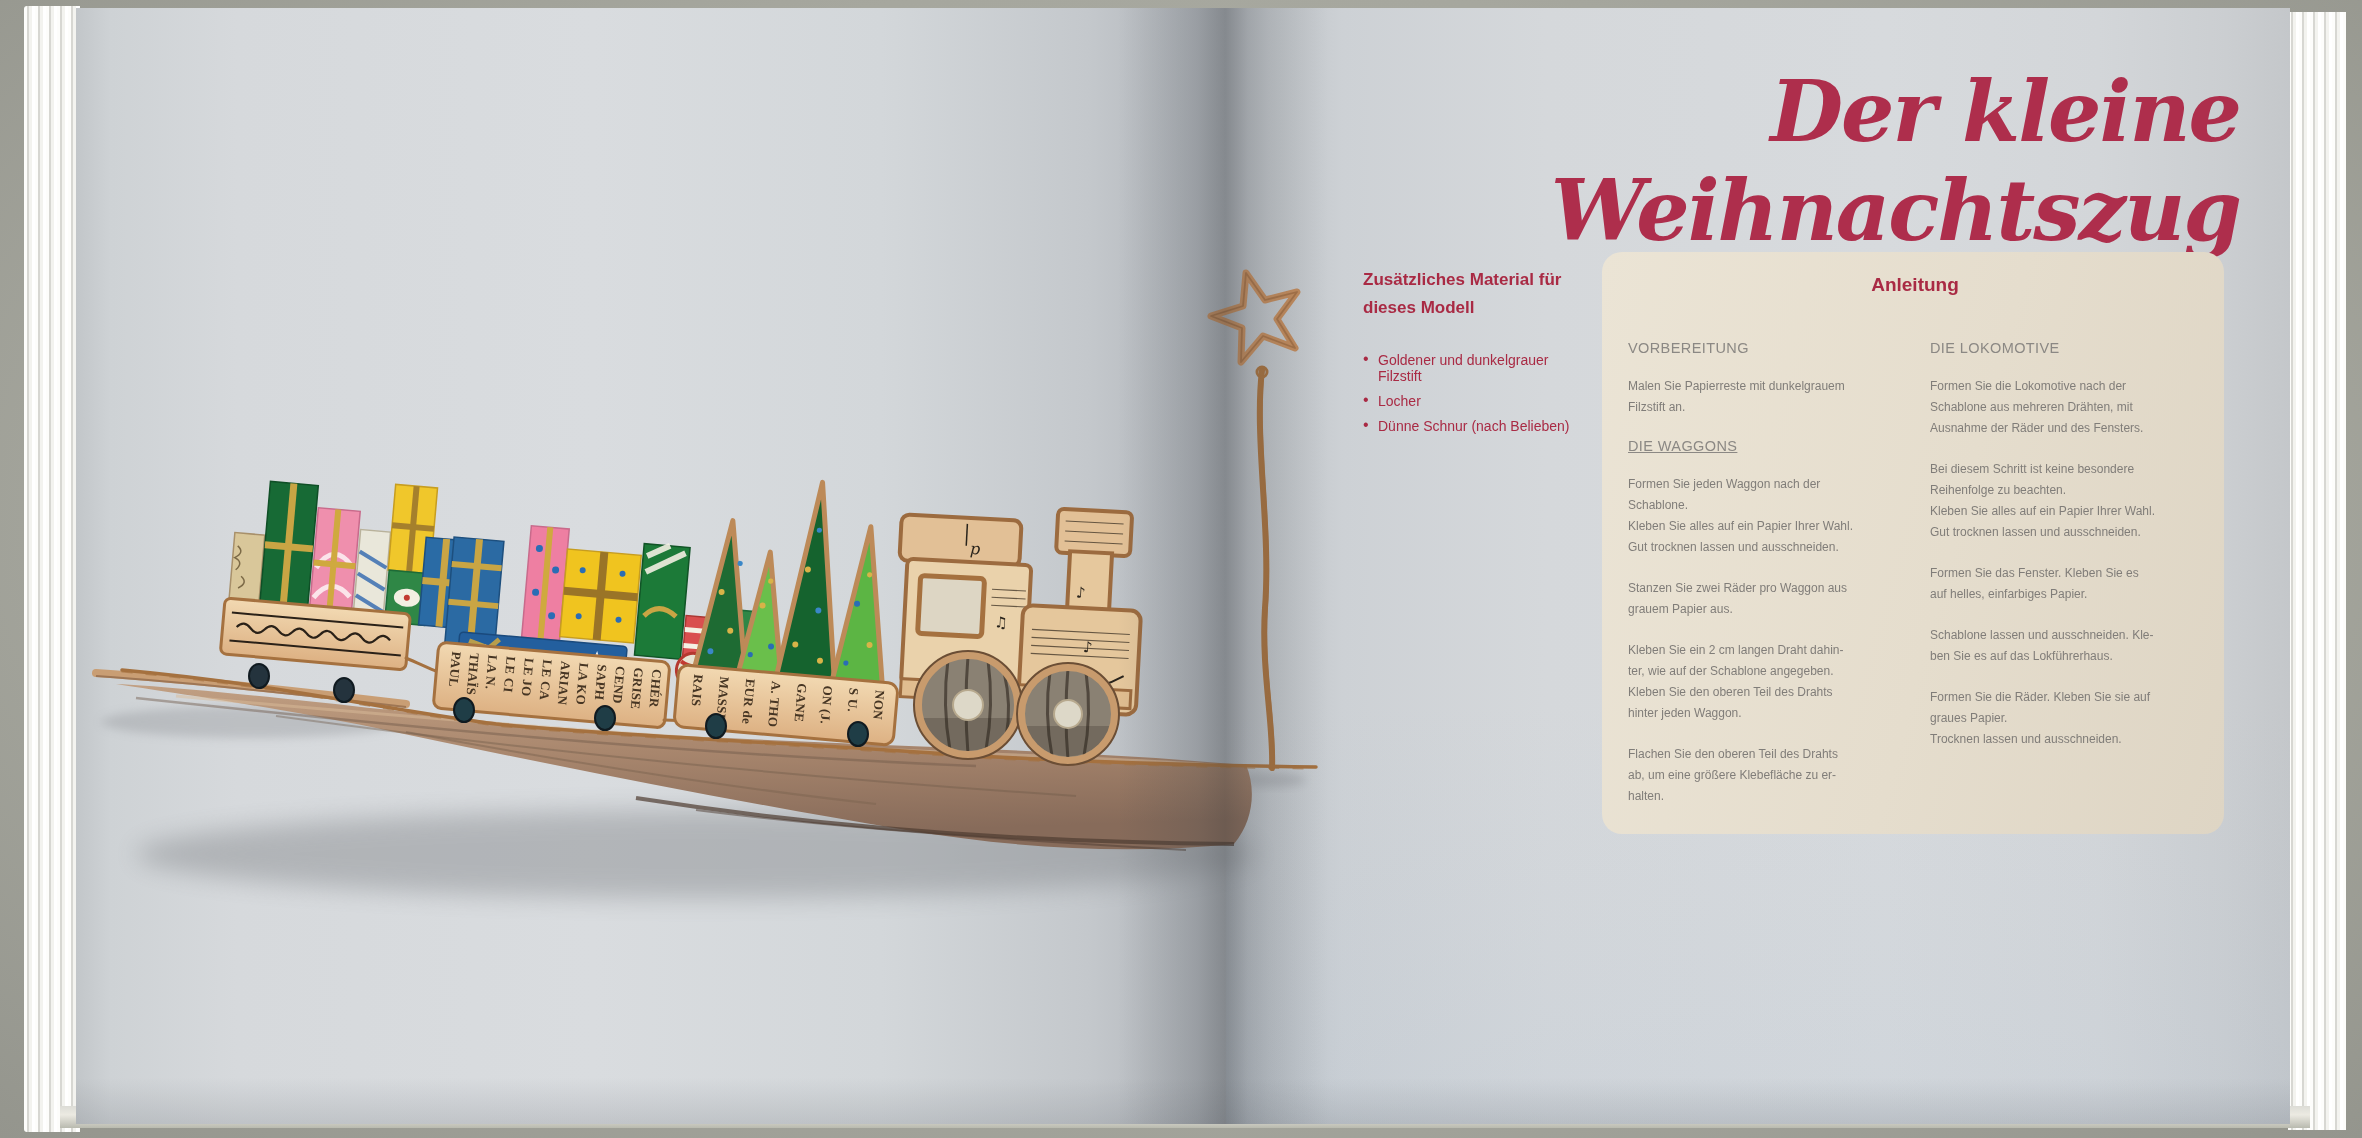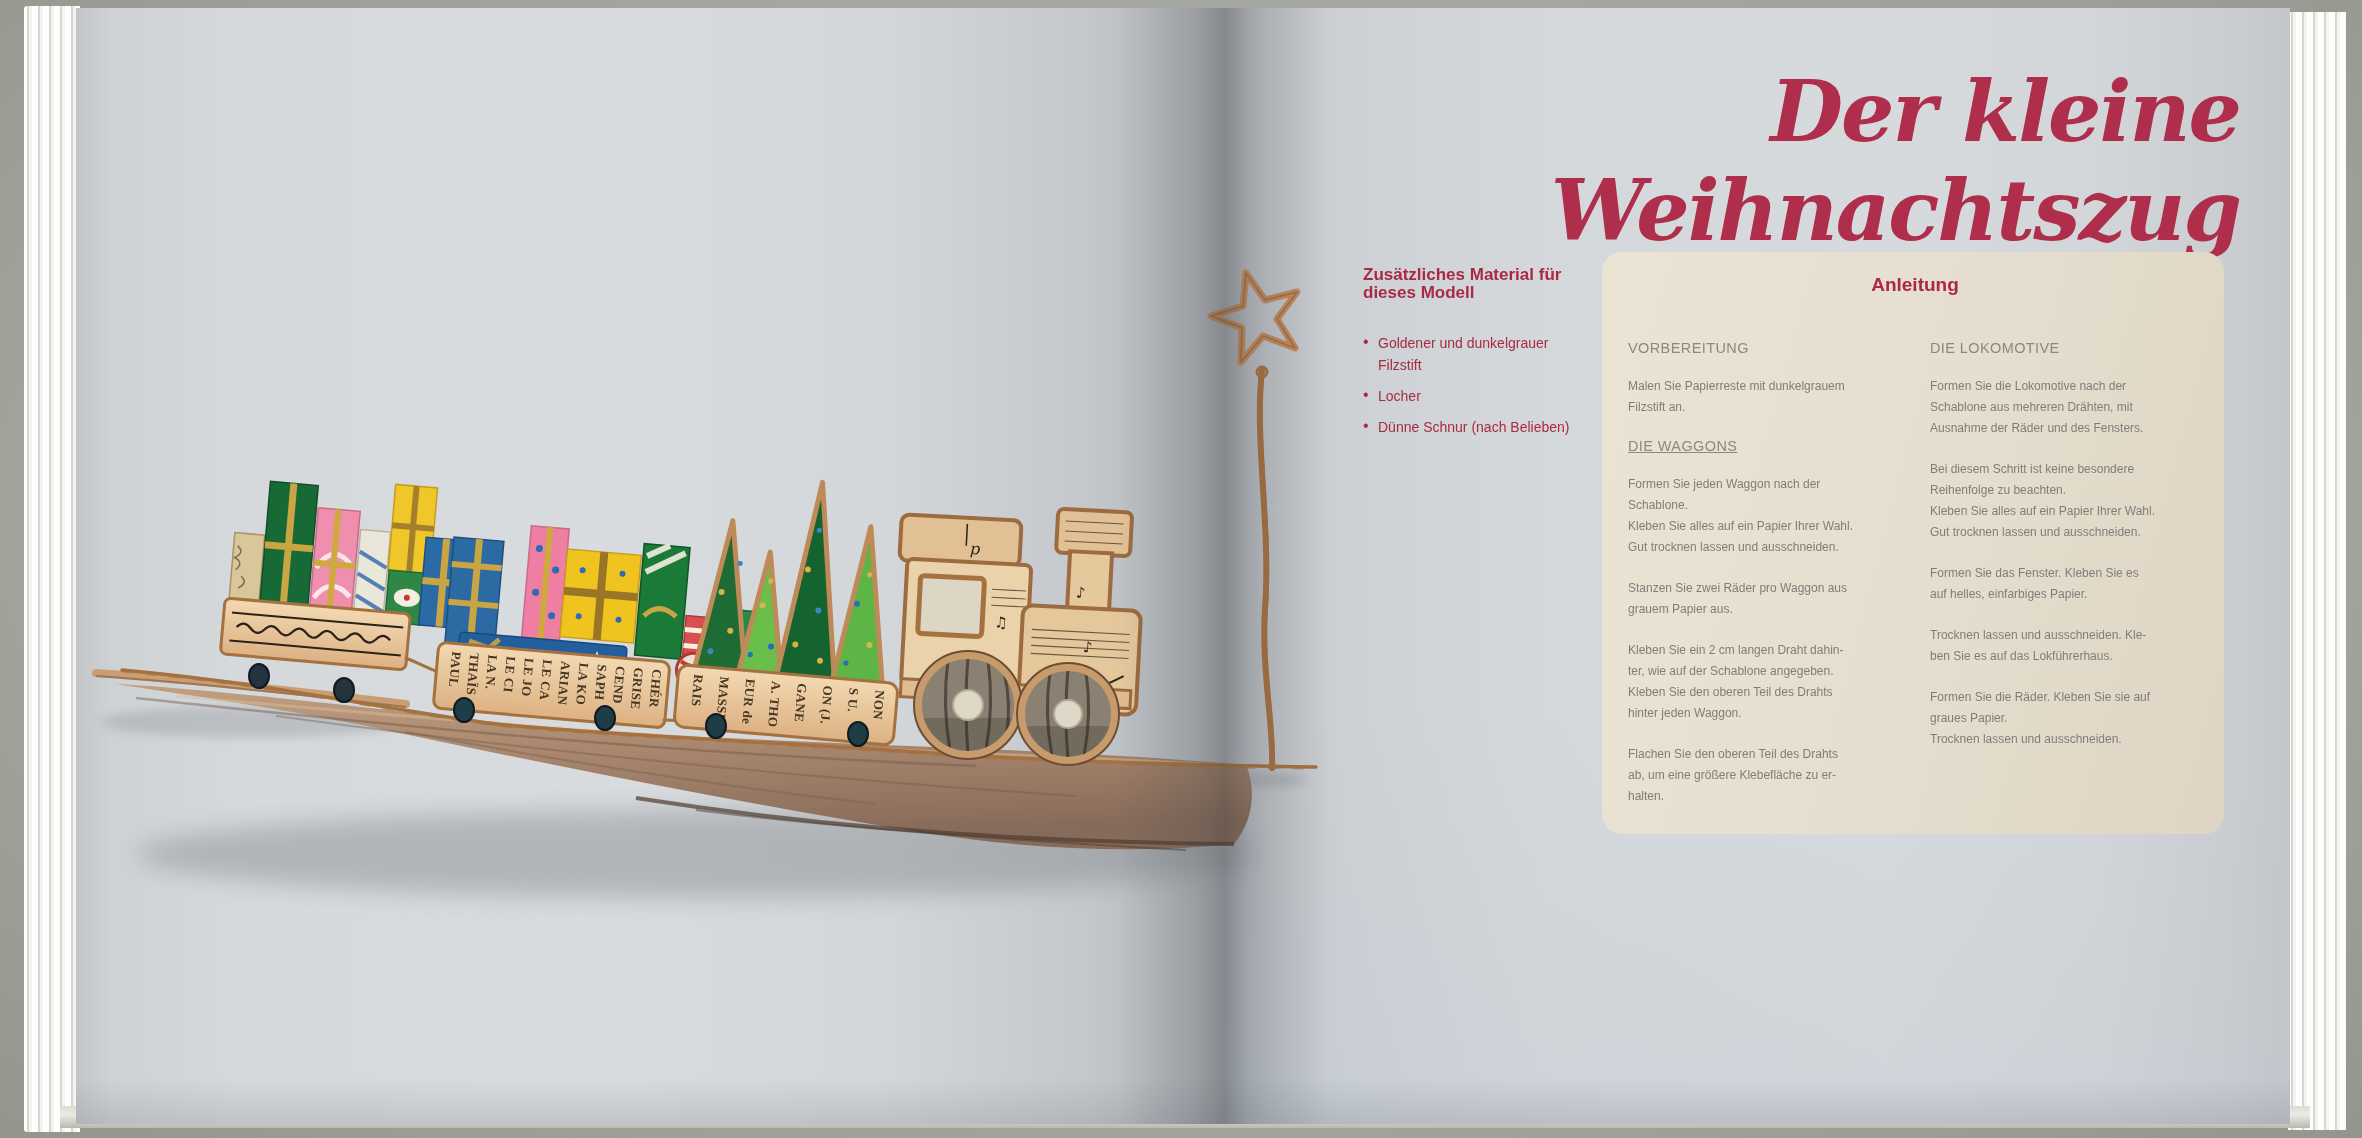--- a/index.html
+++ b/index.html
@@ -24,23 +24,23 @@
   .page.right .blue-tint{position:absolute;left:0;right:0;bottom:0;height:420px;
     background:linear-gradient(180deg,rgba(175,192,210,0) 0%,rgba(175,192,210,.18) 100%);}
   #photo-svg{position:absolute;left:76px;top:8px;z-index:3;}
   .gutter{position:absolute;z-index:4;left:1118px;top:8px;width:210px;height:1116px;pointer-events:none;
     background:linear-gradient(90deg,rgba(60,66,72,0) 0%,rgba(60,66,72,.20) 38%,rgba(50,55,60,.30) 51%,rgba(60,66,72,.16) 62%,rgba(60,66,72,0) 100%);}
   .content{position:absolute;z-index:5;}
   #page-title{left:1330px;top:62px;width:910px;text-align:right;
     font-family:"DejaVu Serif", serif;font-style:italic;font-weight:700;
     font-size:84px;letter-spacing:-2px;color:#ae2e4c;}
   #materials{left:1363px;top:266px;width:212px;color:#a92a44;}
-  #materials .mat-heading{font-size:17px;font-weight:bold;line-height:18px;}
+  #materials .mat-heading{font-size:17px;font-weight:bold;line-height:28px;}
   #materials ul{list-style:none;margin:30px 0 0 0;padding:0;}
-  #materials li{position:relative;font-size:14px;line-height:22px;padding-left:15px;margin-bottom:9px;}
+  #materials li{position:relative;font-size:14px;line-height:16px;padding-left:15px;margin-bottom:9px;}
   #materials li::before{content:"•";position:absolute;left:0;top:-1px;font-size:16px;}
   #anleitung-box{left:1602px;top:252px;width:622px;height:582px;border-radius:20px;
     background:linear-gradient(105deg,#ebe4d5 0%,#e5ddcd 55%,#ded5c4 100%);
     padding:22px 22px 0 26px;box-sizing:border-box;}
   .box-heading{font-size:19px;font-weight:bold;color:#a92a44;text-align:center;}
   .cols{display:flex;gap:30px;margin-top:44px;}
   .col{width:272px;}
   .sec-h{font-size:14.5px;color:#8b8884;letter-spacing:.4px;margin:0 0 20px 0;}
   .sec-h + .para + .sec-h{margin-top:18px;}
   .sec-h:not(:first-child){margin-top:18px;text-decoration:underline;}
@@ -315,20 +315,20 @@
         <div class="sec-h">DIE LOKOMOTIVE</div>
         <p class="para">Formen Sie die Lokomotive nach der
 Schablone aus mehreren Drähten, mit
 Ausnahme der Räder und des Fensters.</p>
         <p class="para">Bei diesem Schritt ist keine besondere
 Reihenfolge zu beachten.
 Kleben Sie alles auf ein Papier Ihrer Wahl.
 Gut trocknen lassen und ausschneiden.</p>
         <p class="para">Formen Sie das Fenster. Kleben Sie es
 auf helles, einfarbiges Papier.</p>
-        <p class="para">Trocknen lassen und ausschneiden. Kle-
+        <p class="para">Schablone lassen und ausschneiden. Kle-
 ben Sie es auf das Lokführerhaus.</p>
         <p class="para">Formen Sie die Räder. Kleben Sie sie auf
 graues Papier.
 Trocknen lassen und ausschneiden.</p>
       </div>
   </div>
 </div>
 
 </body></html>

